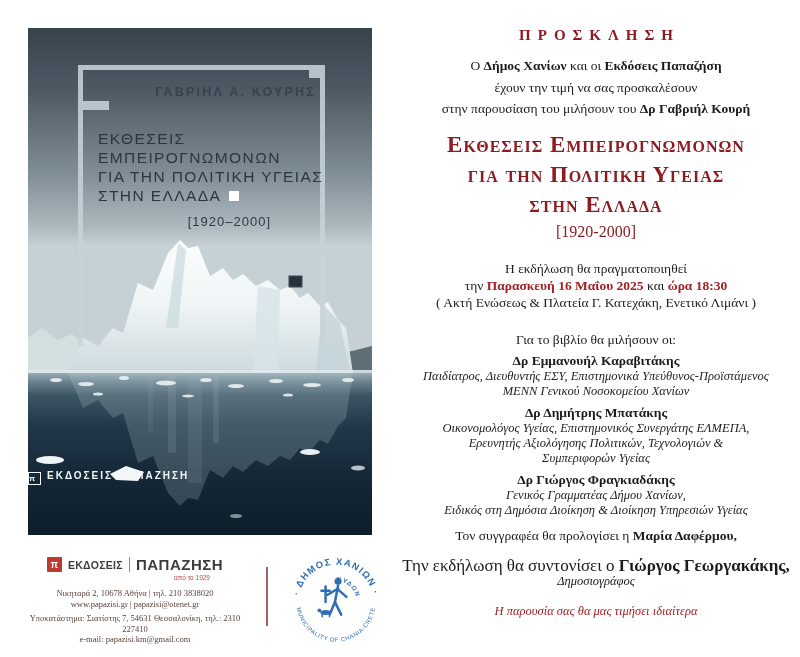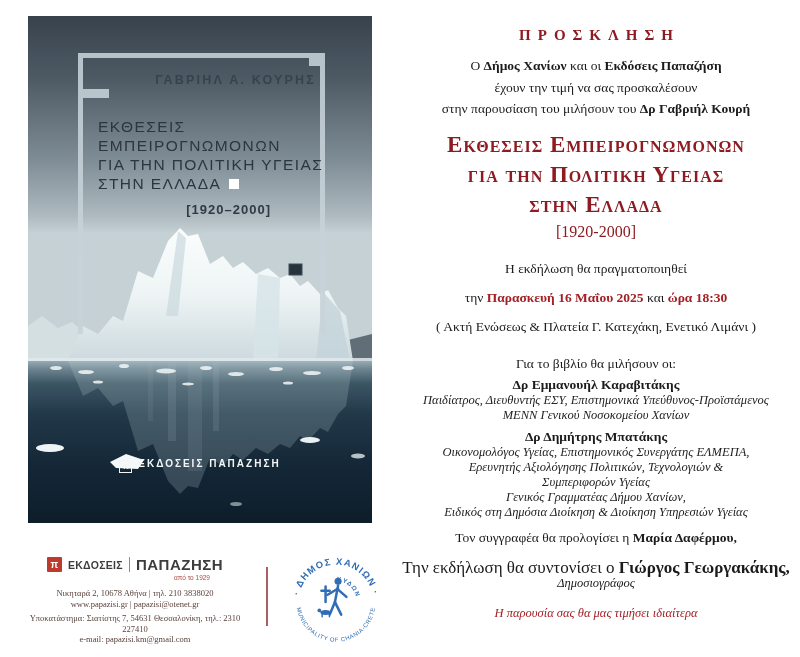--- a/index.html
+++ b/index.html
@@ -1,40 +1,40 @@
 <!DOCTYPE html>
 <html><head>
 <meta charset="utf-8">
 <style>
   html,body{margin:0;padding:0;}
   body{
     width:800px;height:657px;position:relative;background:#ffffff;
     font-family:"Liberation Serif", serif;color:#1b1b1b;overflow:hidden;
   }
   
-  .cover{position:absolute;left:28px;top:16px;width:344px;height:507px;}
+  .cover{position:absolute;left:28px;top:28px;width:344px;height:507px;}
   .cover svg{position:absolute;left:0;top:0;}
   .cover-author{
     position:absolute;left:60px;right:56px;top:57px;text-align:right;
     font-family:"Liberation Sans", sans-serif;font-size:12.5px;font-weight:600;
     letter-spacing:2.2px;color:#37424d;
   }
   .cover-title{
     position:absolute;left:70px;top:101px;
     font-family:"Liberation Sans", sans-serif;font-size:15.5px;font-weight:400;
     letter-spacing:1.4px;color:#2b3641;line-height:19px;white-space:nowrap;
   }
   .cover-title .wsq{display:inline-block;width:10px;height:10px;background:#fff;margin-left:8px;}
   .cover-years{
     position:absolute;left:70px;top:186px;width:173px;text-align:right;
-    font-family:"Liberation Sans", sans-serif;font-size:13px;font-weight:700;
+    font-family:"Liberation Sans", sans-serif;font-size:13px;font-weight:400;
     letter-spacing:1px;color:#2f3a45;
   }
   .cover-pub{
-    position:absolute;left:0;right:0;top:442px;text-align:center;
+    position:absolute;left:0;right:0;top:442px;text-align:left;
     font-family:"Liberation Sans", sans-serif;font-size:10px;font-weight:600;
     letter-spacing:2px;color:#f2f6f7;
   }
   .cover-pub .box{
     display:inline-block;width:11px;height:11px;border:1px solid #f2f6f7;
     font-size:8px;line-height:11px;letter-spacing:0;vertical-align:-2px;margin-right:6px;font-weight:700;
   }
   
   .rc{position:absolute;left:400px;top:24px;width:392px;text-align:center;}
   .rc-header{
@@ -42,21 +42,21 @@
     margin:0;padding-left:7px;line-height:22px;
   }
   .intro{margin-top:12px;font-size:13.5px;line-height:16.5px;}
   .intro p{margin:5px;}
   .big-title{
     margin-top:12px;color:#8e1b21;font-weight:700;font-variant:small-caps;
     font-size:23px;line-height:30px;letter-spacing:1px;
   }
   .big-years{color:#8e1b21;font-size:16px;line-height:20px;margin-top:2px;font-weight:400;}
   .event{margin-top:18px;font-size:13.5px;line-height:17px;}
-  .event p{margin:12px;}
+  .event p{margin:0;}
   .red{color:#a32025;}
   .speak-intro{margin:20px 0 0 0;font-size:13.5px;line-height:17px;}
   .sp-name{margin:5px 0 0 0;font-size:13.5px;font-weight:700;line-height:17px;}
   .sp-name.first{margin-top:4px;}
   .sp-role{margin:0;font-style:italic;font-size:12.5px;line-height:15px;color:#222;}
   .pro-line{margin:9px 0 0 0;font-size:13.5px;line-height:17px;}
   .pro-sub{margin:0;font-style:italic;font-size:12.5px;line-height:15px;}
   .mod-line{margin:13px 0 0 0;font-size:17px;line-height:17px;}
   .closing{margin:15px 0 0 0;font-style:italic;font-size:12.5px;color:#a32025;font-family:Liberation Serif, serif;}
   
@@ -195,20 +195,21 @@
 
   <p class="sp-name first">Δρ Εμμανουήλ Καραβιτάκης</p>
   <p class="sp-role">Παιδίατρος, Διευθυντής ΕΣΥ, Επιστημονικά Υπεύθυνος-Προϊστάμενος</p>
   <p class="sp-role">ΜΕΝΝ Γενικού Νοσοκομείου Χανίων</p>
 
   <p class="sp-name">Δρ Δημήτρης Μπατάκης</p>
   <p class="sp-role">Οικονομολόγος Υγείας, Επιστημονικός Συνεργάτης ΕΛΜΕΠΑ,</p>
   <p class="sp-role">Ερευνητής Αξιολόγησης Πολιτικών, Τεχνολογιών &amp;</p>
   <p class="sp-role">Συμπεριφορών Υγείας</p>
 
+  <p class="sp-name">Δρ Γιώργος Φραγκιαδάκης</p>
   <p class="sp-role">Γενικός Γραμματέας Δήμου Χανίων,</p>
   <p class="sp-role">Ειδικός στη Δημόσια Διοίκηση &amp; Διοίκηση Υπηρεσιών Υγείας</p>
 
   <p class="pro-line"><span>Τον συγγραφέα θα προλογίσει η </span><b>Μαρία Δαφέρμου,</b></p>
 
   <p class="mod-line"><span>Την εκδήλωση θα συντονίσει ο </span><b>Γιώργος Γεωργακάκης,</b></p>
   <p class="pro-sub">Δημοσιογράφος</p>
 
   <p class="closing">Η παρουσία σας θα μας τιμήσει ιδιαίτερα</p>
 </div>

